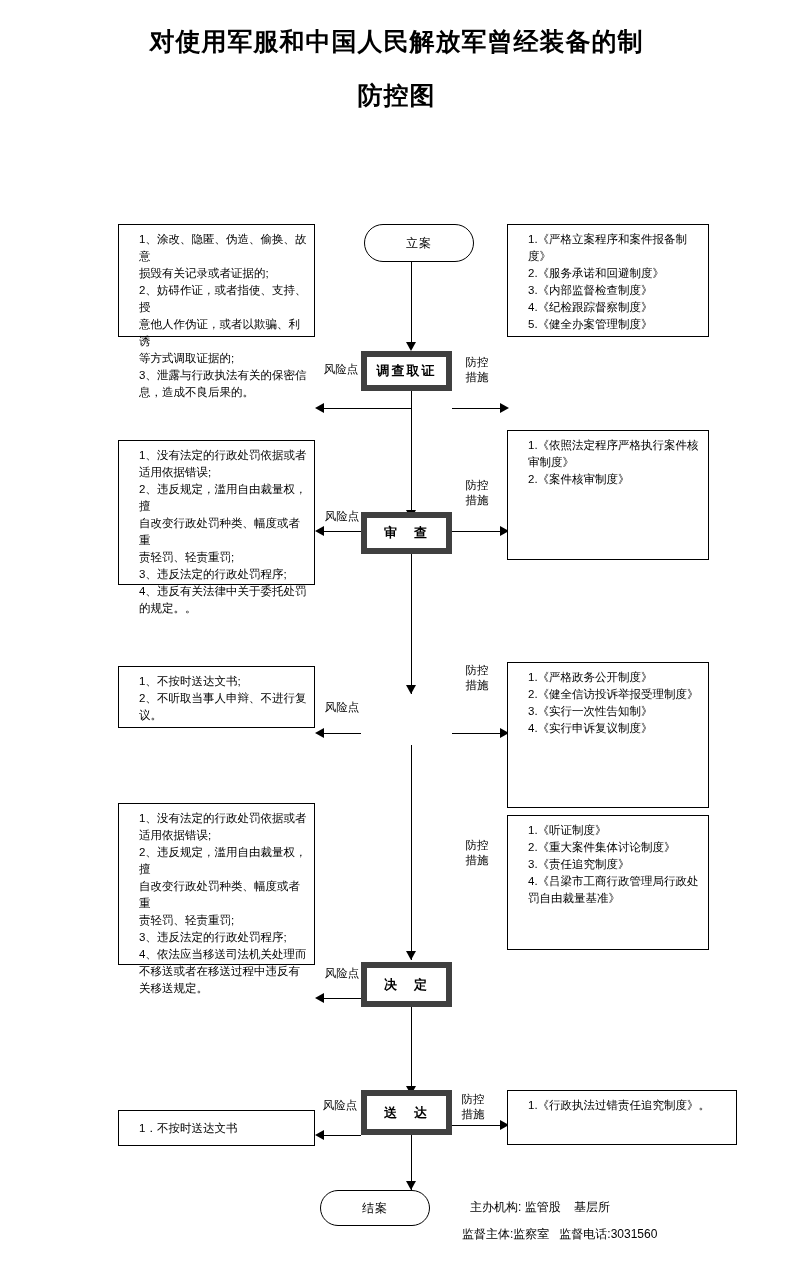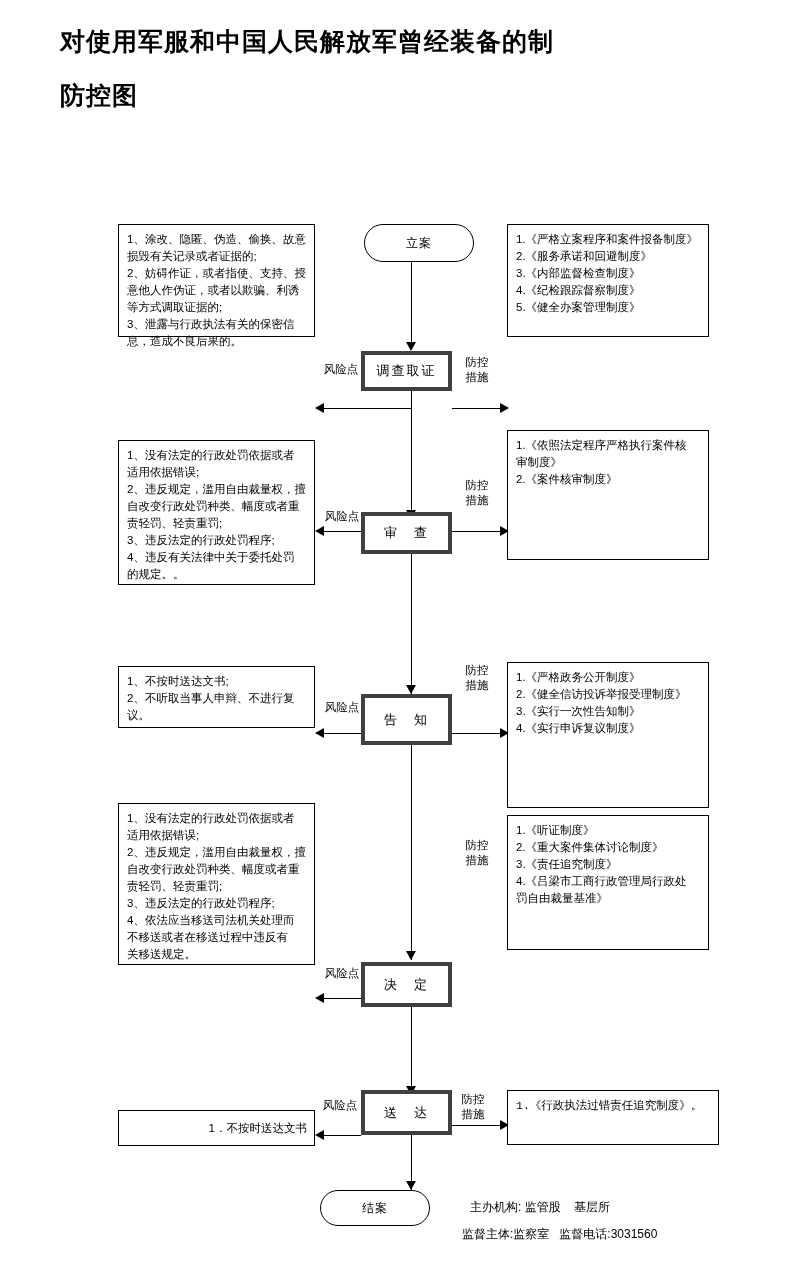--- a/index.html
+++ b/index.html
@@ -16,52 +16,53 @@
     width: 793px;
     height: 1263px;
     overflow: hidden;
     background: #ffffff;
   }
   .title {
     position: absolute;
     left: 60px;
     top: 14px;
     width: 673px;
-    text-align: left;
+    text-align: center;
     font-weight: bold;
     font-size: 25px;
     line-height: 54px;
     letter-spacing: 1px;
   }
   .title div { white-space: nowrap; }
 
   .box {
     position: absolute;
     border: 1px solid #000000;
     background: #ffffff;
     box-sizing: border-box;
   }
   .side-box {
-    padding: 6px 7px 6px 8px;
+    padding: 6px 7px 6px 20px;
     font-size: 11.5px;
     line-height: 17px;
     text-align: left;
   }
   .side-box p { margin: 0; }
 
   .node {
     position: absolute;
-    border: 4px solid #404040;
+    border: 6px solid #404040;
     background: #ffffff;
     box-sizing: border-box;
     display: flex;
     align-items: center;
     justify-content: center;
     font-size: 13px;
     letter-spacing: 2px;
+    font-weight: bold;
   }
   .oval {
     position: absolute;
     border: 1px solid #000000;
     background: #ffffff;
     box-sizing: border-box;
     border-radius: 40px;
     display: flex;
     align-items: center;
     justify-content: center;
@@ -179,23 +180,20 @@
   </div>
 
   <div class="node" style="left:361px; top:351px; width:91px; height:40px;">
     <span>调查取证</span>
   </div>
 
   <div class="node" style="left:361px; top:512px; width:91px; height:42px;">
     <span>审　查</span>
   </div>
 
-  <div class="node" style="left:361px; top:694px; width:91px; height:51px;">
-    <span>告　知</span>
-  </div>
 
   <div class="node" style="left:361px; top:962px; width:91px; height:45px;">
     <span>决　定</span>
   </div>
 
   <div class="node" style="left:361px; top:1090px; width:91px; height:45px;">
     <span>送　达</span>
   </div>
 
   <div class="oval" style="left:312px; top:1190px; width:110px; height:36px;">
@@ -264,21 +262,21 @@
     <p>适用依据错误;</p>
     <p>2、违反规定，滥用自由裁量权，擅</p>
     <p>自改变行政处罚种类、幅度或者重</p>
     <p>责轻罚、轻责重罚;</p>
     <p>3、违反法定的行政处罚程序;</p>
     <p>4、依法应当移送司法机关处理而</p>
     <p>不移送或者在移送过程中违反有</p>
     <p>关移送规定。</p>
   </div>
 
-  <div class="box side-box" style="left:118px; top:1110px; width:197px; height:36px; display:flex; align-items:center;justify-content:flex-end;">
+  <div class="box side-box" style="left:118px; top:1110px; width:197px; height:36px; display:flex; align-items:center;">
     <p>1．不按时送达文书</p>
   </div>
 
   <div class="box side-box" style="left:507px; top:224px; width:202px; height:113px;">
     <p>1.《严格立案程序和案件报备制度》</p>
     <p>2.《服务承诺和回避制度》</p>
     <p>3.《内部监督检查制度》</p>
     <p>4.《纪检跟踪督察制度》</p>
     <p>5.《健全办案管理制度》</p>
   </div>
@@ -297,20 +295,20 @@
   </div>
 
   <div class="box side-box" style="left:507px; top:815px; width:202px; height:135px;">
     <p>1.《听证制度》</p>
     <p>2.《重大案件集体讨论制度》</p>
     <p>3.《责任追究制度》</p>
     <p>4.《吕梁市工商行政管理局行政处</p>
     <p>罚自由裁量基准》</p>
   </div>
 
-  <div class="box side-box" style="left:507px; top:1090px; width:212px; height:55px;font-family:Liberation Mono, monospace;">
+  <div class="box side-box" style="left:507px; top:1090px; width:230px; height:55px;">
     <p>1.《行政执法过错责任追究制度》。</p>
   </div>
 
   <div class="footer" style="left:470px; top:1195px;">主办机构: 监管股    基层所</div>
   <div class="footer" style="left:462px; top:1222px;">监督主体:监察室   监督电话:3031560</div>
 
 </div>
 
 </body></html>

